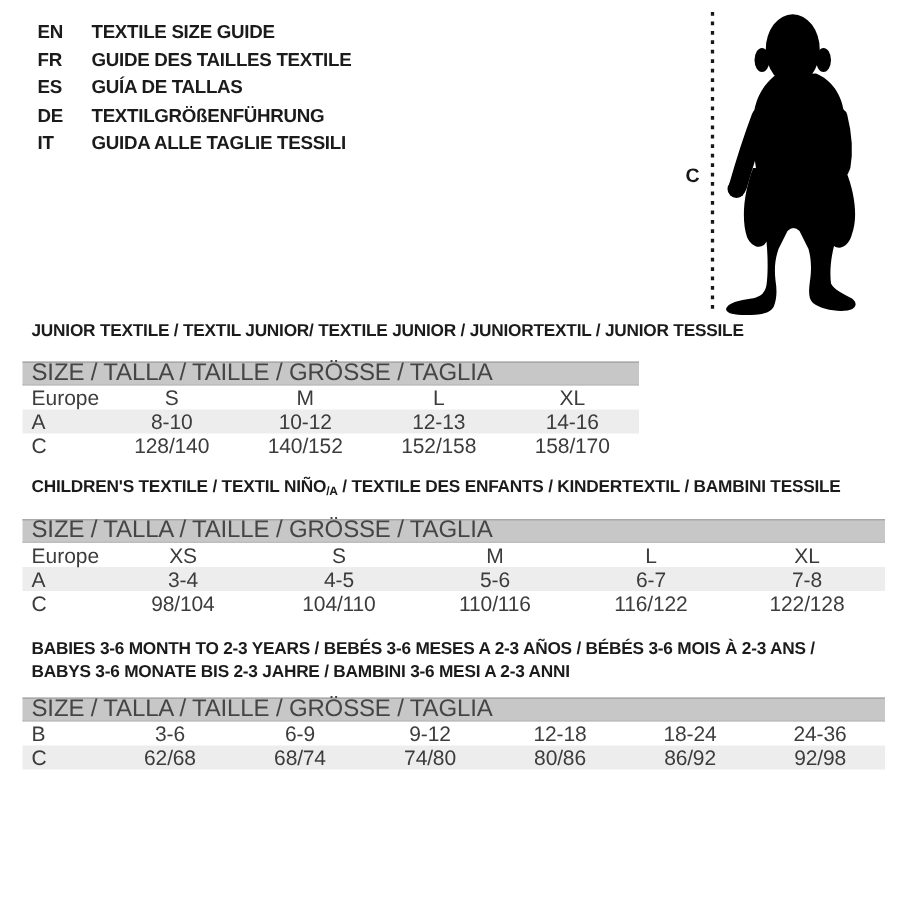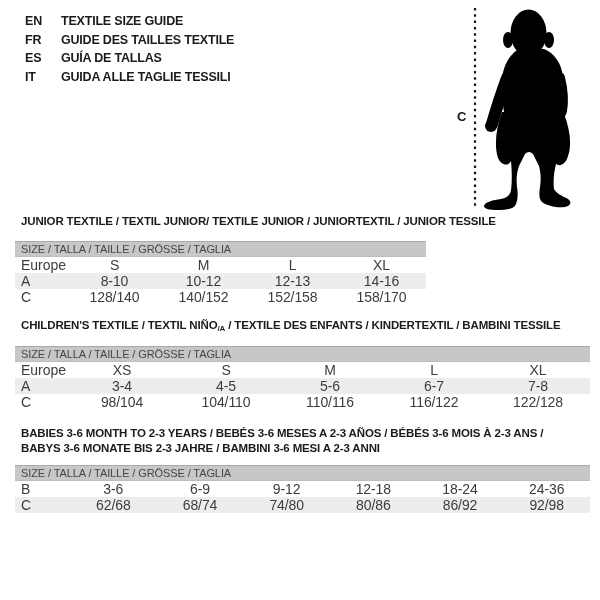--- a/index.html
+++ b/index.html
@@ -26,21 +26,21 @@
   }
   .sub { font-size:8px; vertical-align:-2px; }
 
   
   .sg-table { position:absolute; left:15px; }
   .t1 { width:411px; }
   .t2, .t3 { width:575px; }
   .thead {
     height:16px; background:#c7c7c7; border-top:1px solid #a9a9a9; border-bottom:1px solid #bdbdbd;
     display:flex; align-items:center; padding-left:6px;
-    font-size:11px; color:#454545; letter-spacing:-0.1px;
+    font-size:16px; color:#454545; letter-spacing:-0.1px;
   }
   .trow { display:flex; height:16px; align-items:center; font-size:14px; color:#3c3c3c; }
   .trow.shaded { background:#ededed; }
   .tlabel { width:55px; padding-left:6px; }
   .tcell { flex:1; text-align:center; letter-spacing:-0.1px; }
 
   
   .footnotes { position:absolute; left:21px; top:534px; }
   .footnote { font-weight:bold; font-size:11.5px; letter-spacing:-0.15px; line-height:17.5px; color:#1b1b1b; white-space:nowrap; }
 </style>
@@ -54,20 +54,24 @@
       <span class="lang-code">EN</span>
       <span class="lang-title">TEXTILE SIZE GUIDE</span>
     </div>
     <div class="lang-row">
       <span class="lang-code">FR</span>
       <span class="lang-title">GUIDE DES TAILLES TEXTILE</span>
     </div>
     <div class="lang-row">
       <span class="lang-code">ES</span>
       <span class="lang-title">GUÍA DE TALLAS</span>
+    </div>
+    <div class="lang-row">
+      <span class="lang-code">DE</span>
+      <span class="lang-title">TEXTILGRÖßENFÜHRUNG</span>
     </div>
     <div class="lang-row">
       <span class="lang-code">IT</span>
       <span class="lang-title">GUIDA ALLE TAGLIE TESSILI</span>
     </div>
   </div>
 
   <div class="figure">
     <svg viewBox="0 0 145 215" xmlns="http://www.w3.org/2000/svg">
       <line x1="20" y1="8" x2="20" y2="207" stroke="#171717" stroke-width="2.2" stroke-dasharray="2.5 3.8"></line>

